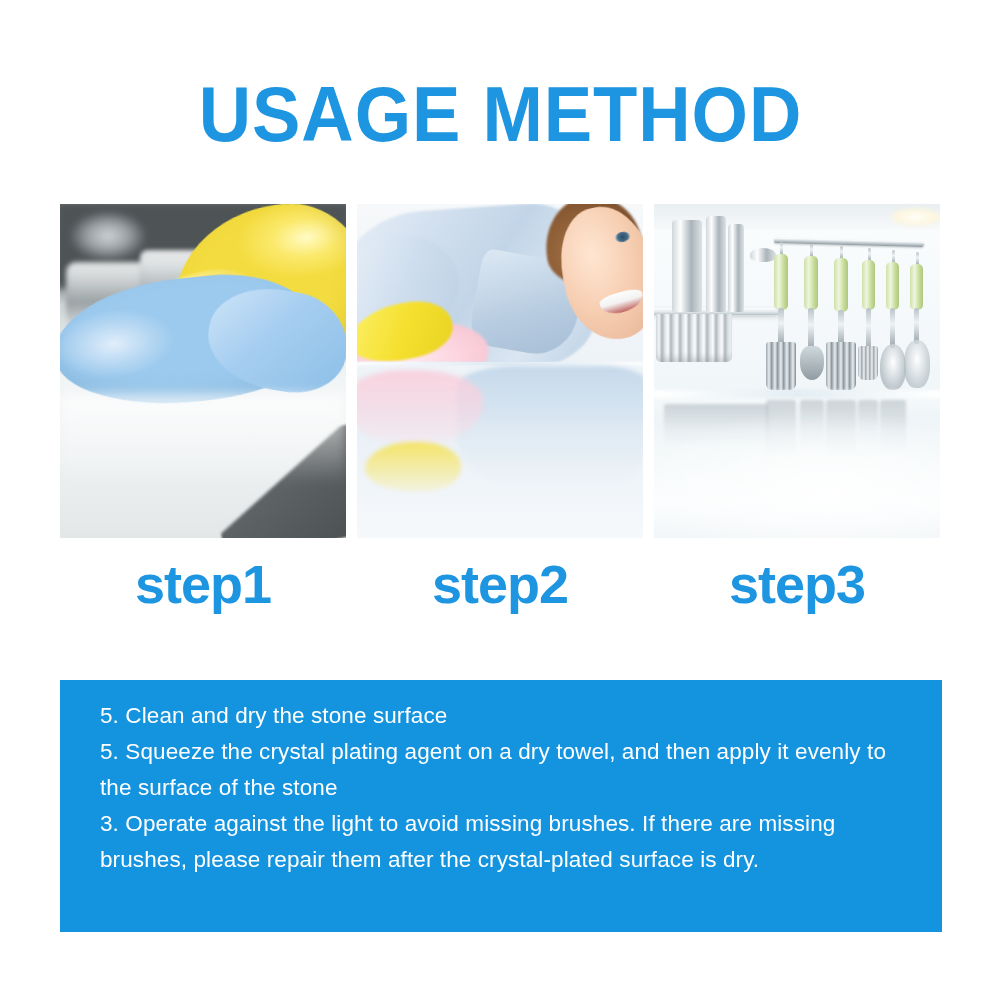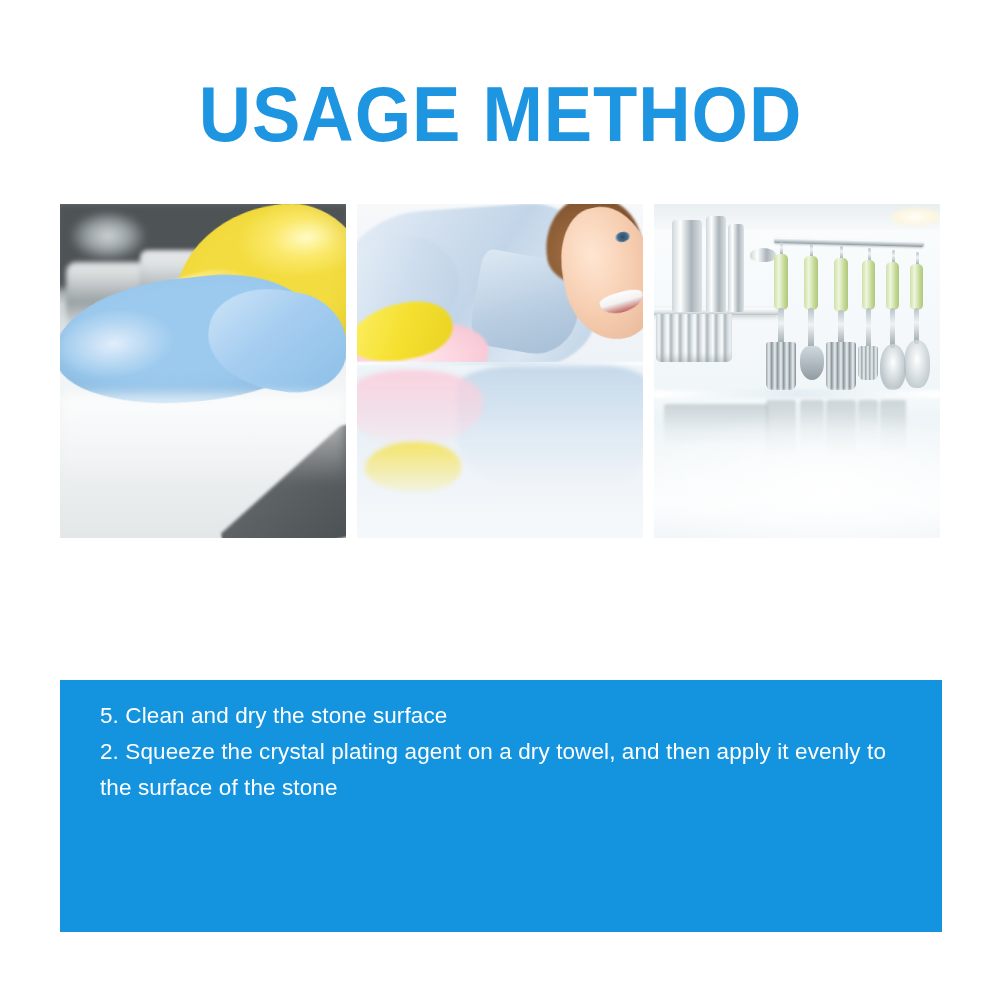--- a/index.html
+++ b/index.html
@@ -463,19 +463,25 @@
       <div class="refl" style="left:146px; top:196px; width:24px; height:50px;"></div>
       <div class="refl" style="left:172px; top:196px; width:30px; height:58px;"></div>
       <div class="refl" style="left:204px; top:196px; width:20px; height:46px;"></div>
       <div class="refl" style="left:226px; top:196px; width:26px; height:54px;"></div>
       <div class="refl" style="left:10px; top:200px; width:104px; height:42px;"></div>
       <div class="glow"></div>
     </div>
 
   </div>
 
+  <div class="steps">
+    <div class="step-label">step1</div>
+    <div class="step-label">step2</div>
+    <div class="step-label">step3</div>
+  </div>
 
   <div class="instructions">
     <p>5. Clean and dry the stone surface</p>
-    <p>2. Squeeze the crystal plating agent on a dry towel, and then apply it evenly to the surface of the stone</p>
+    <p>5. Squeeze the crystal plating agent on a dry towel, and then apply it evenly to the surface of the stone</p>
+    <p>3. Operate against the light to avoid missing brushes. If there are missing brushes, please repair them after the crystal-plated surface is dry.</p>
   </div>
 
 </div>
 
 </body></html>

